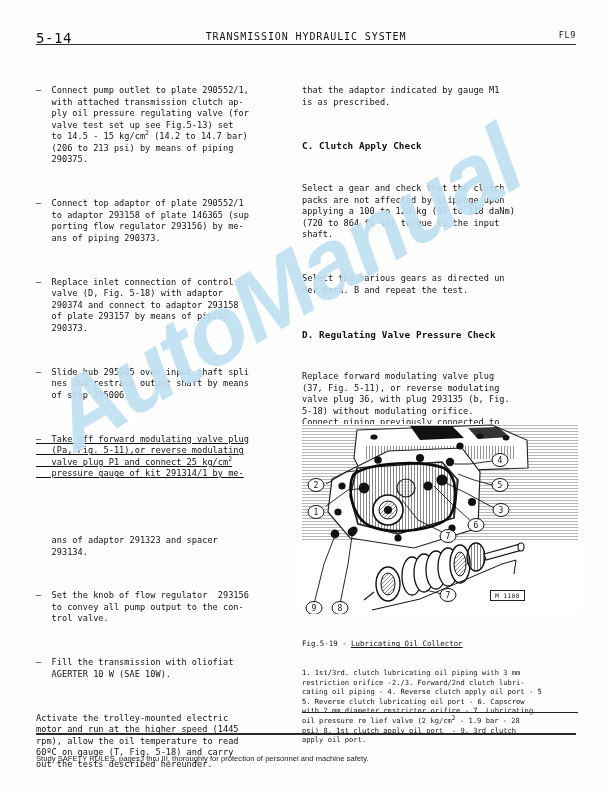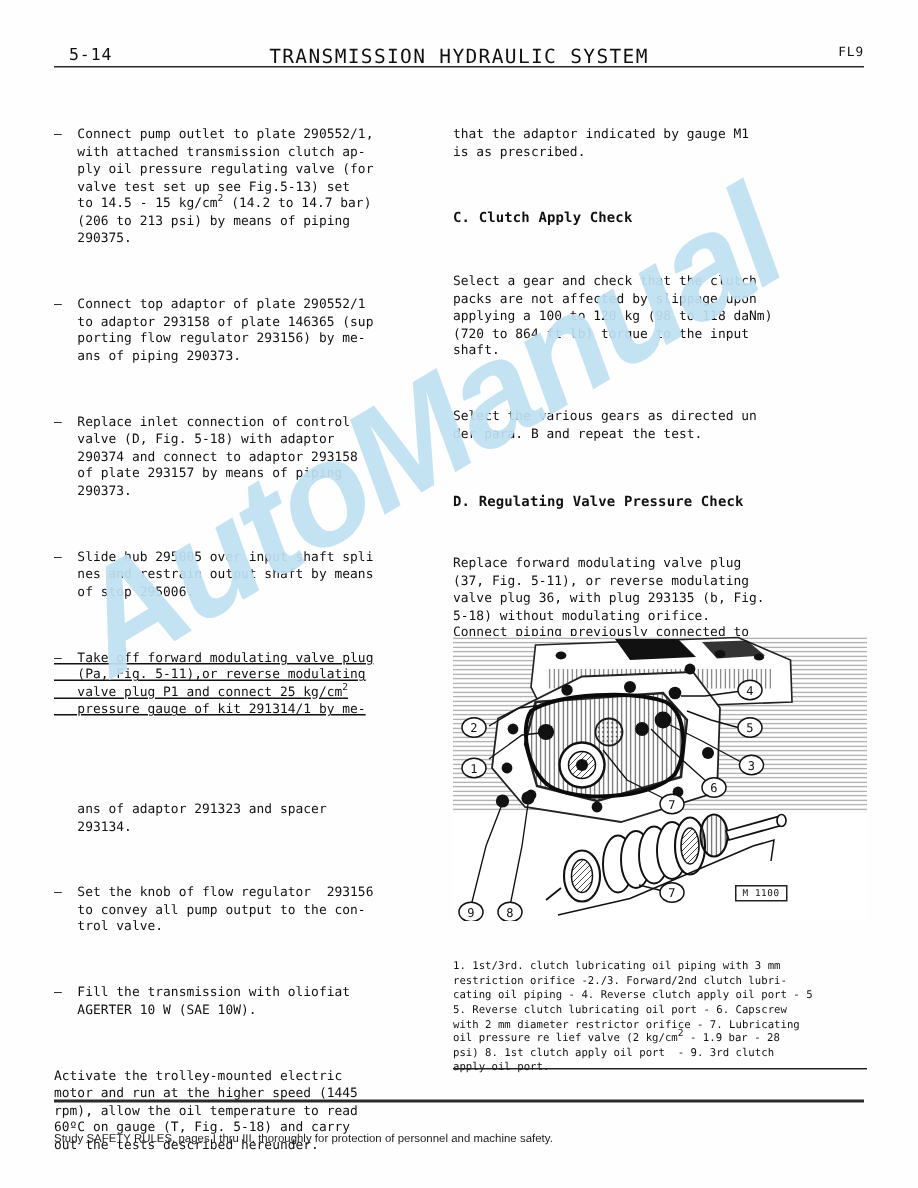--- a/index.html
+++ b/index.html
@@ -3,23 +3,23 @@
 <meta charset="utf-8">
 <style>
   html,body{margin:0;padding:0;background:#fff;}
   body{width:612px;height:792px;position:relative;overflow:hidden;
        font-family:"DejaVu Sans Mono",monospace;color:#111;}
 
   .page{position:absolute;inset:0;background:#fefefe;}
 
   
   .header{position:absolute;left:36px;top:30px;width:540px;height:20px;}
-  .hdr-left{position:absolute;left:10px;top:0;font-size:11px;letter-spacing:.6px;}
+  .hdr-left{position:absolute;left:0;top:0;font-size:14px;letter-spacing:.6px;}
   .hdr-center{position:absolute;left:0;right:0;top:1px;text-align:center;
-              font-size:13px;letter-spacing:.9px;}
+              font-size:10px;letter-spacing:.9px;}
   .hdr-right{position:absolute;right:0;top:0;font-size:8.5px;letter-spacing:.6px;padding-left:46px;}
   .hdr-rule{position:absolute;left:0;top:14px;width:540px;height:1.4px;background:#2b2b2b;}
 
   
   .col{position:absolute;top:62px;font-size:8.6px;line-height:11.55px;
        letter-spacing:.02px;white-space:pre;}
   .col-left{left:36px;width:262px;}
   .col-right{left:302px;width:276px;}
 
   .blk{margin:0 0 9.2px 0;}
@@ -280,20 +280,21 @@
             <ellipse cx="12" cy="184" rx="8" ry="6.5" fill="#fff" stroke="#111" stroke-width="1"></ellipse>
             <text x="12" y="187" fill="#111">9</text>
           </g>
       </g>
     </svg>
 
     <div class="mbox">M 1100</div>
   </div>
 
   <div class="caption">
+    <div class="cap-title"><span>Fig.5-19</span><span> - </span><u>Lubricating Oil Collector</u></div>
     <div>1. 1st/3rd. clutch lubricating oil piping with 3 mm
 restriction orifice -2./3. Forward/2nd clutch lubri-
 cating oil piping - 4. Reverse clutch apply oil port - 5
 5. Reverse clutch lubricating oil port - 6. Capscrew
 with 2 mm diameter restrictor orifice - 7. Lubricating
 oil pressure re lief valve (2 kg/cm<sup>2</sup> - 1.9 bar - 28
 psi) 8. 1st clutch apply oil port  - 9. 3rd clutch
 apply oil port.</div>
   </div>
   <div class="cap-rule"></div>

